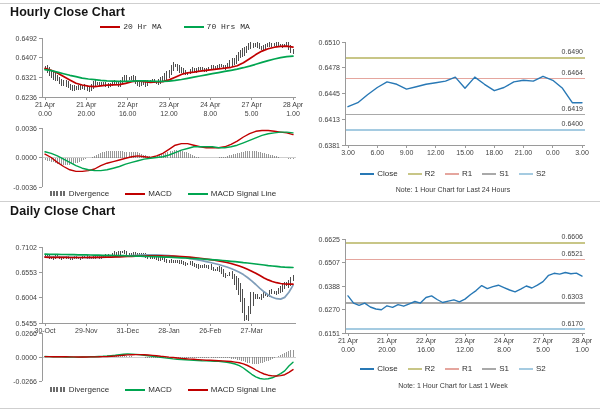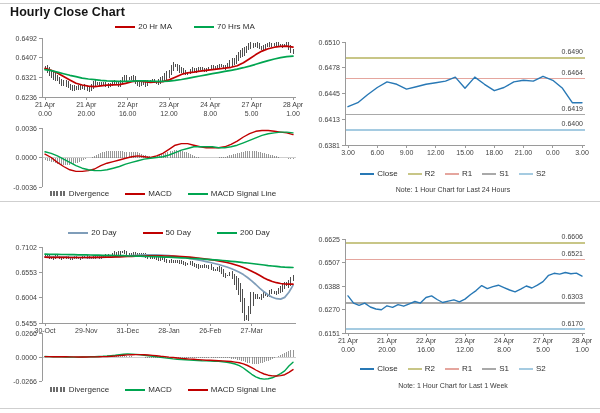--- a/index.html
+++ b/index.html
@@ -6,39 +6,40 @@
   .page{position:relative;width:600px;height:413px;background:#fff;overflow:hidden;}
   .rule{position:absolute;left:0;right:0;height:1px;background:#cfcfcf;}
   h2.cht{position:absolute;margin:0;font-size:12.5px;font-weight:bold;color:#141414;letter-spacing:.1px;}
   svg#cv{position:absolute;left:0;top:0;}
   svg text{font-family:"Liberation Sans",sans-serif;font-size:7px;fill:#3f3f3f;}
   .legend{position:absolute;display:flex;justify-content:center;align-items:center;}
   .li{display:flex;align-items:center;gap:3px;}
   .sw{display:inline-block;width:20px;height:2px;}
   .sw.hatch{width:16px;height:5px;background-image:repeating-linear-gradient(90deg,currentColor 0 2px,transparent 2px 3.2px);}
   .ll{font-size:8px;color:#2e2e2e;}
-  #lg0{left:58px;top:22px;width:254px;gap:22px;}
+  #lg0{left:48px;top:22px;width:254px;gap:22px;font-family:Liberation Mono, monospace;}
   #lg1{left:30px;top:189px;width:266px;gap:16px;}
   #lg2{left:310px;top:169px;width:286px;gap:10px;}
   #lg3{left:42px;top:228px;width:254px;gap:26px;}
   #lg4{left:30px;top:385px;width:266px;gap:16px;}
   #lg5{left:310px;top:364px;width:286px;gap:10px;}
   #lg2 .sw,#lg5 .sw{width:14px;}
   .note{position:absolute;left:310px;width:286px;text-align:center;font-size:7px;color:#3a3a3a;}
   #note-h{top:186px;} #note-d{top:382px;}
 </style>
 </head>
 <body>
 
 <div class="page">
   <div class="rule" style="top:3px"></div>
   <div class="rule" style="top:201px"></div>
   <div class="rule" style="top:408px"></div>
 
   <h2 class="cht" style="left:10px;top:5px">Hourly Close Chart</h2>
+  <h2 class="cht" style="left:10px;top:204px">Daily Close Chart</h2>
 
   <svg id="cv" width="600" height="413">
       <g>
         <line x1="45" y1="70.08908593750013" x2="45" y2="65.83278906250003" stroke="#3b3b3b" stroke-width="0.9" shape-rendering="crispEdges"></line>
         <line x1="47.101694915254235" y1="73.06349375000039" x2="47.101694915254235" y2="65.18560067803944" stroke="#3b3b3b" stroke-width="0.9" shape-rendering="crispEdges"></line>
         <line x1="49.20338983050848" y1="75.75973989742289" x2="49.20338983050848" y2="67.09458872634035" stroke="#3b3b3b" stroke-width="0.9" shape-rendering="crispEdges"></line>
         <line x1="51.30508474576271" y1="77.57320873040231" x2="51.30508474576271" y2="70.78724040877104" stroke="#3b3b3b" stroke-width="0.9" shape-rendering="crispEdges"></line>
         <line x1="53.40677966101695" y1="80.03451484942559" x2="53.40677966101695" y2="71.76808198958778" stroke="#3b3b3b" stroke-width="0.9" shape-rendering="crispEdges"></line>
         <line x1="55.50847457627118" y1="80.97383830516426" x2="55.50847457627118" y2="72.59810144550045" stroke="#3b3b3b" stroke-width="0.9" shape-rendering="crispEdges"></line>
         <line x1="57.610169491525426" y1="81.39331145542093" x2="57.610169491525426" y2="75.1024756258898" stroke="#3b3b3b" stroke-width="0.9" shape-rendering="crispEdges"></line>
@@ -714,34 +715,20 @@
       </div>
       <div class="li">
         <span class="sw" style="background: rgb(169, 169, 169);"></span>
         <span class="ll">S1</span>
       </div>
       <div class="li">
         <span class="sw" style="background: rgb(165, 203, 225);"></span>
         <span class="ll">S2</span>
       </div>
     </div>
-  <div class="legend" id="lg3">
-      <div class="li">
-        <span class="sw" style="background: rgb(127, 157, 185);"></span>
-        <span class="ll">20 Day</span>
-      </div>
-      <div class="li">
-        <span class="sw" style="background: rgb(192, 0, 0);"></span>
-        <span class="ll">50 Day</span>
-      </div>
-      <div class="li">
-        <span class="sw" style="background: rgb(0, 165, 80);"></span>
-        <span class="ll">200 Day</span>
-      </div>
-    </div>
   <div class="legend" id="lg4">
       <div class="li">
         <span class="sw hatch" style="color: rgb(107, 107, 107);"></span>
         <span class="ll">Divergence</span>
       </div>
       <div class="li">
         <span class="sw" style="background: rgb(0, 165, 80);"></span>
         <span class="ll">MACD</span>
       </div>
       <div class="li">

